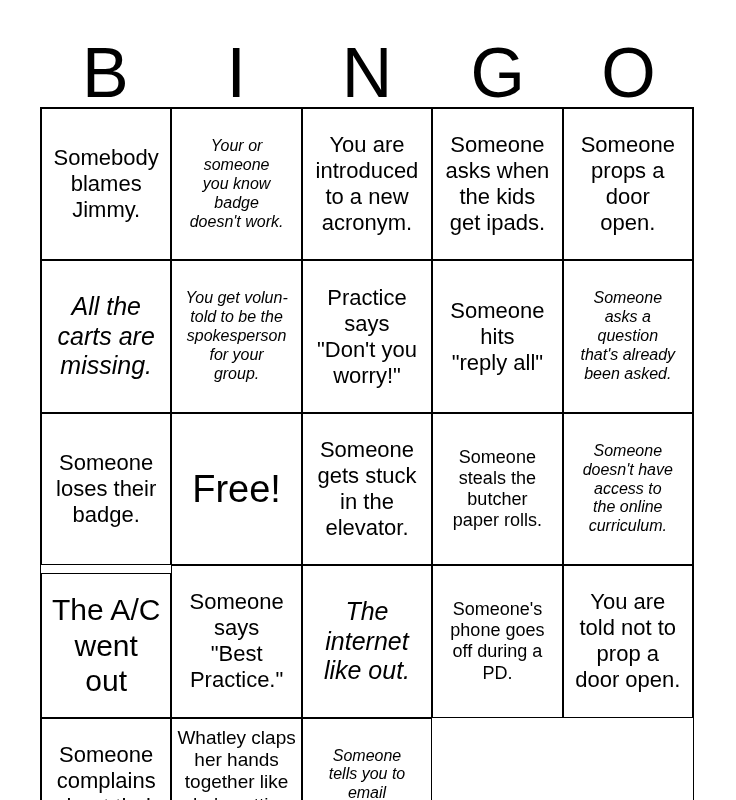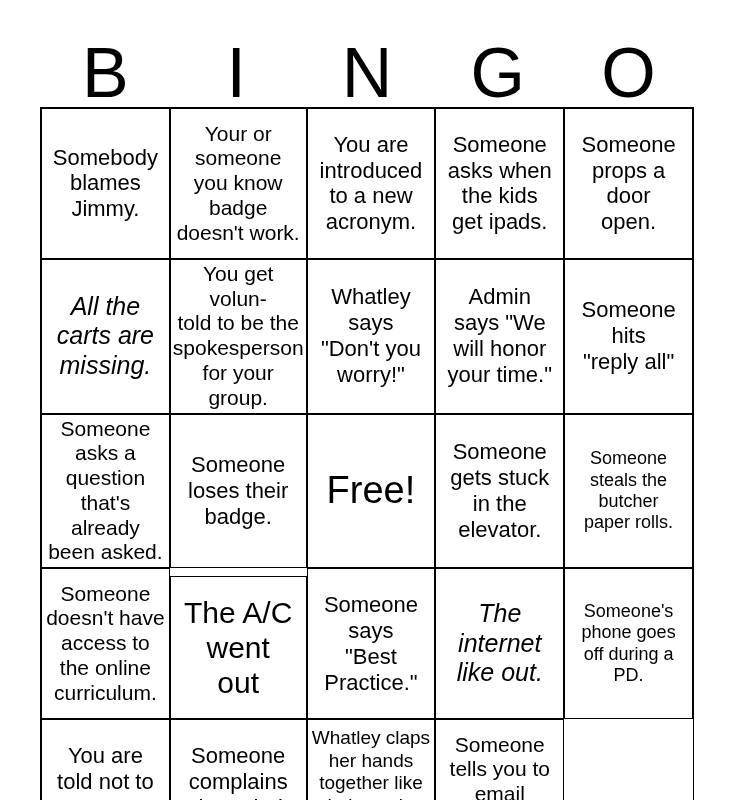--- a/index.html
+++ b/index.html
@@ -49,21 +49,21 @@
     align-items: center;
     justify-content: center;
     text-align: center;
     white-space: pre-line;
     padding: 2px 2px;
     line-height: 1.18;
     color: #000000;
     background: #ffffff;
   }
   .cell[data-size="xs"]  { font-size: 19px; }
-  .cell[data-size="sm"]  { font-size: 21px; }
+  .cell[data-size="sm"]  { font-size: 16px; font-style: italic; }
   .cell[data-size="md"]  { font-size: 18px; }
   .cell[data-size="lg"]  { font-size: 22px; }
   .cell[data-size="xl"]  { font-size: 25px; font-style: italic; }
   .cell[data-size="xxl"] { font-size: 30px; margin-top: 8px; }
   .cell[data-size="free"]{ font-size: 38px; }
 </style>
 </head>
 <body>
 
 <div class="card">
@@ -99,28 +99,24 @@
 open.</div>
 
     <div class="cell" data-size="xl">All the
 carts are
 missing.</div>
     <div class="cell" data-size="sm">You get volun-
 told to be the
 spokesperson
 for your
 group.</div>
-    <div class="cell" data-size="lg">Whatley
+    <div class="cell" data-size="lg">Practice
 says
 "Don't you
 worry!"</div>
-    <div class="cell" data-size="lg">Admin
-says "We
-will honor
-your time."</div>
     <div class="cell" data-size="lg">Someone
 hits
 "reply all"</div>
 
     <div class="cell" data-size="sm">Someone
 asks a
 question
 that's already
 been asked.</div>
     <div class="cell" data-size="lg">Someone

